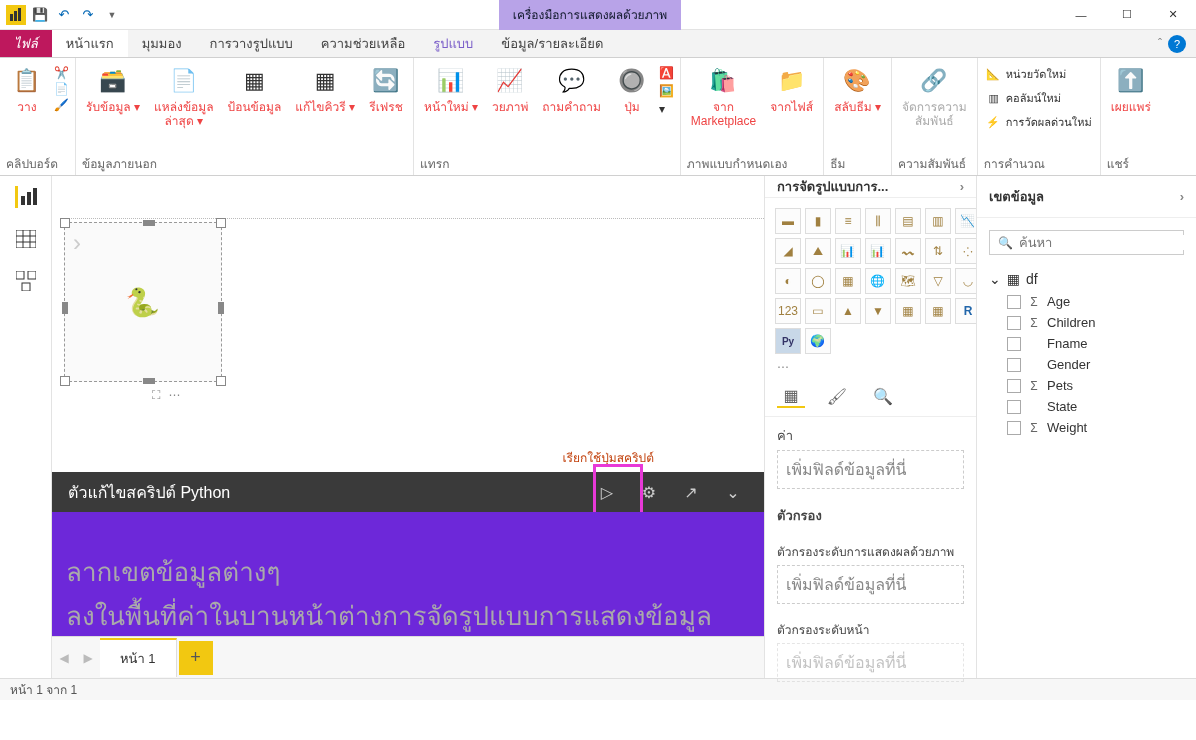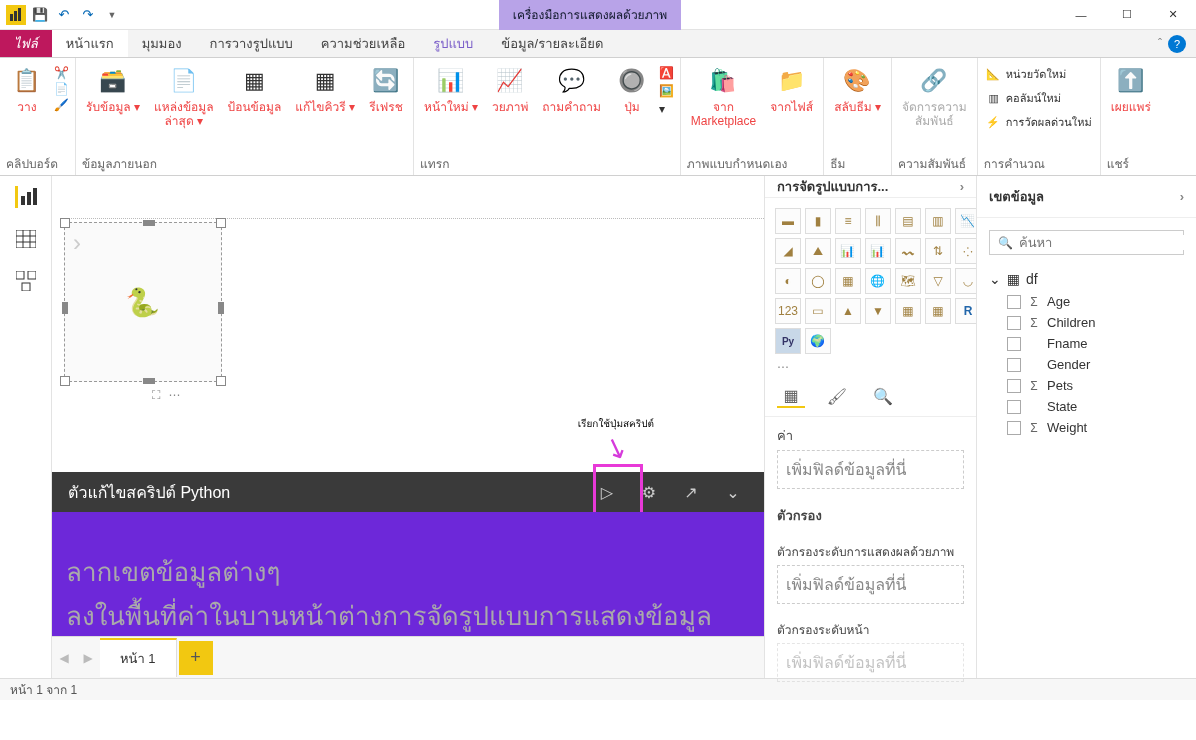--- a/index.html
+++ b/index.html
@@ -44,21 +44,21 @@
 
 .canvas-area { flex: 1; position: relative; background: #fff; overflow: hidden; }
 .canvas-dots { position: absolute; left: 8px; right: 0; top: 42px; height: 1px; border-top: 1px dotted #bbb; }
 .visual-placeholder { position: absolute; left: 12px; top: 46px; width: 158px; height: 160px; border: 1px dashed #999; background: #fafafa; display: flex; flex-direction: column; align-items: center; justify-content: center; }
 .visual-placeholder .handle { position: absolute; width: 6px; height: 12px; background: #888; }
 .visual-placeholder .hc { position: absolute; width: 10px; height: 10px; border: 1px solid #888; background: #fff; }
 .py-logo { font-size: 28px; color: #ddd; }
 .visual-tools { position: absolute; left: 100px; top: 212px; display: flex; gap: 8px; color: #888; }
 
 .callout { position: absolute; right: 110px; top: 240px; text-align: center; }
-.callout-text { font-size: 10px; color: #000000; }
+.callout-text { font-size: 12px; color: #c2410c; margin-top: 32px; }
 .callout-arrow { font-size: 28px; color: #d63adb; transform: rotate(20deg); }
 
 .editor-header { position: absolute; left: 0; right: 0; top: 296px; height: 40px; background: #3a3a3a; color: #fff; display: flex; align-items: center; padding: 0 16px; }
 .editor-title { font-size: 16px; flex: 1; }
 .editor-actions { display: flex; gap: 12px; align-items: center; }
 .editor-btn { width: 30px; height: 30px; display: flex; align-items: center; justify-content: center; cursor: pointer; color: #ccc; font-size: 16px; }
 .run-highlight { position: absolute; right: 121px; top: 288px; width: 50px; height: 52px; border: 3px solid #e839d8; }
 
 .editor-body { position: absolute; left: 0; right: 0; top: 336px; bottom: 42px; background: #6d28d9; padding: 38px 14px; color: #aaa; font-size: 26px; line-height: 1.7; overflow: hidden; }
 

